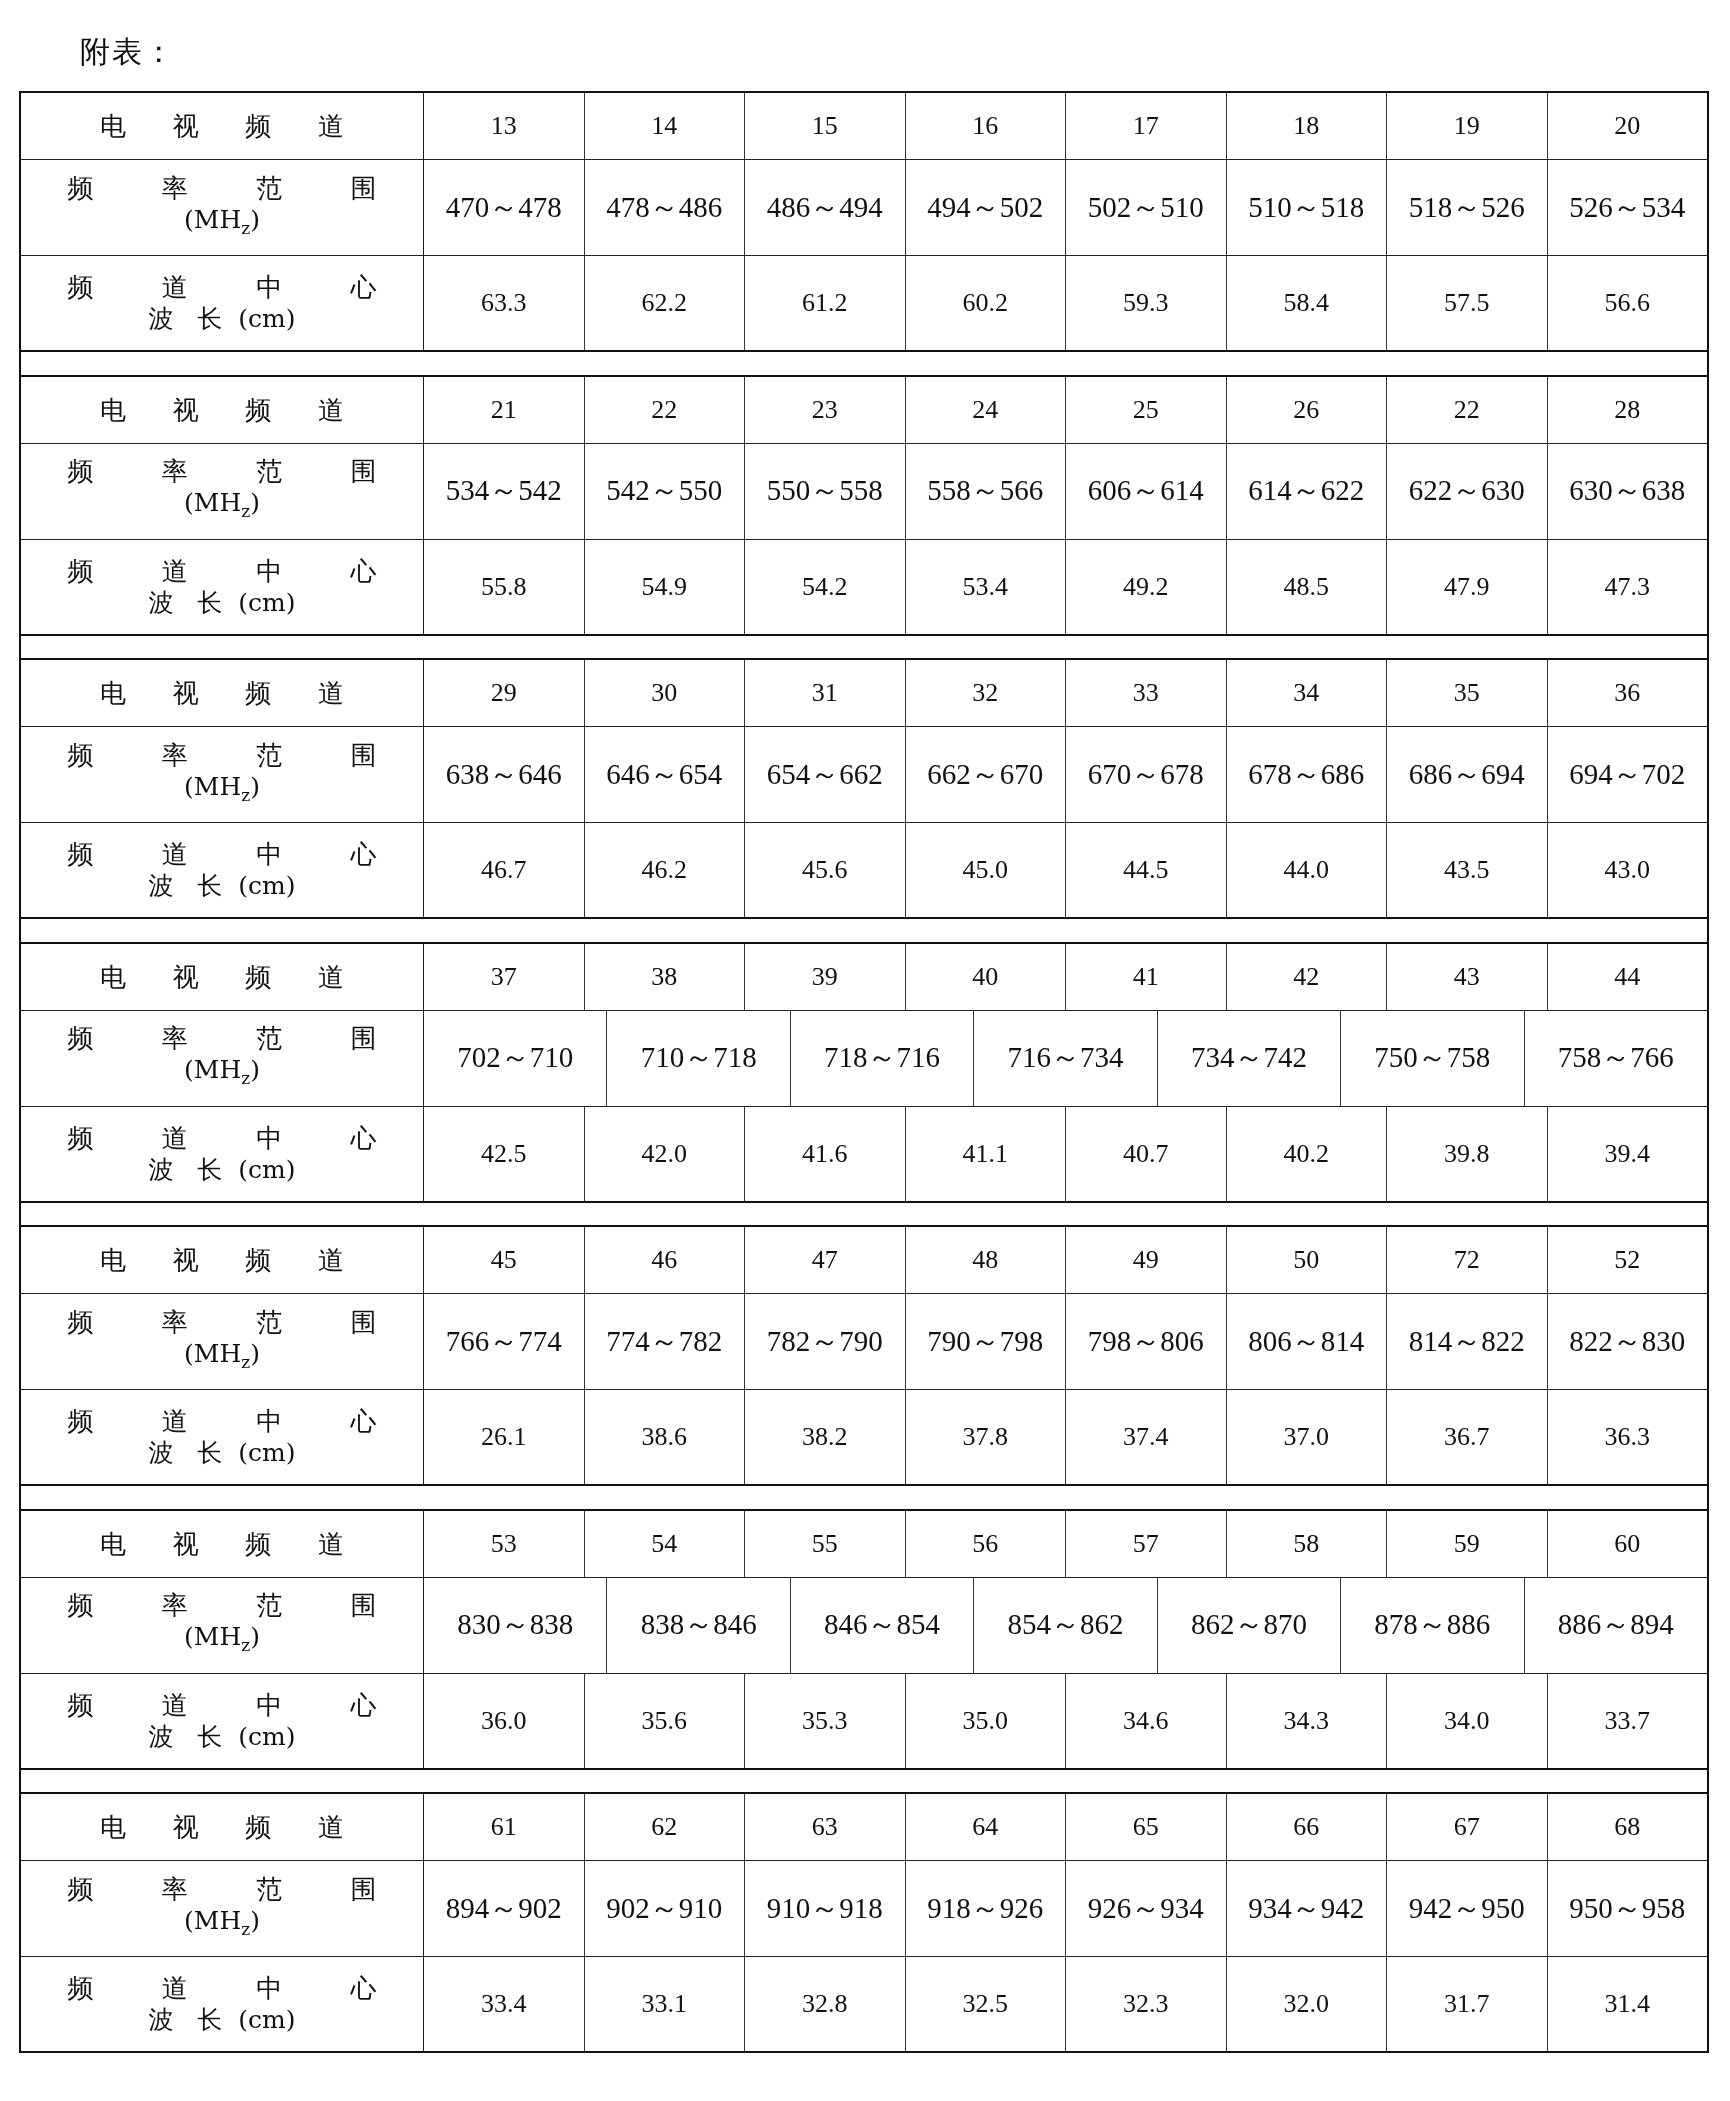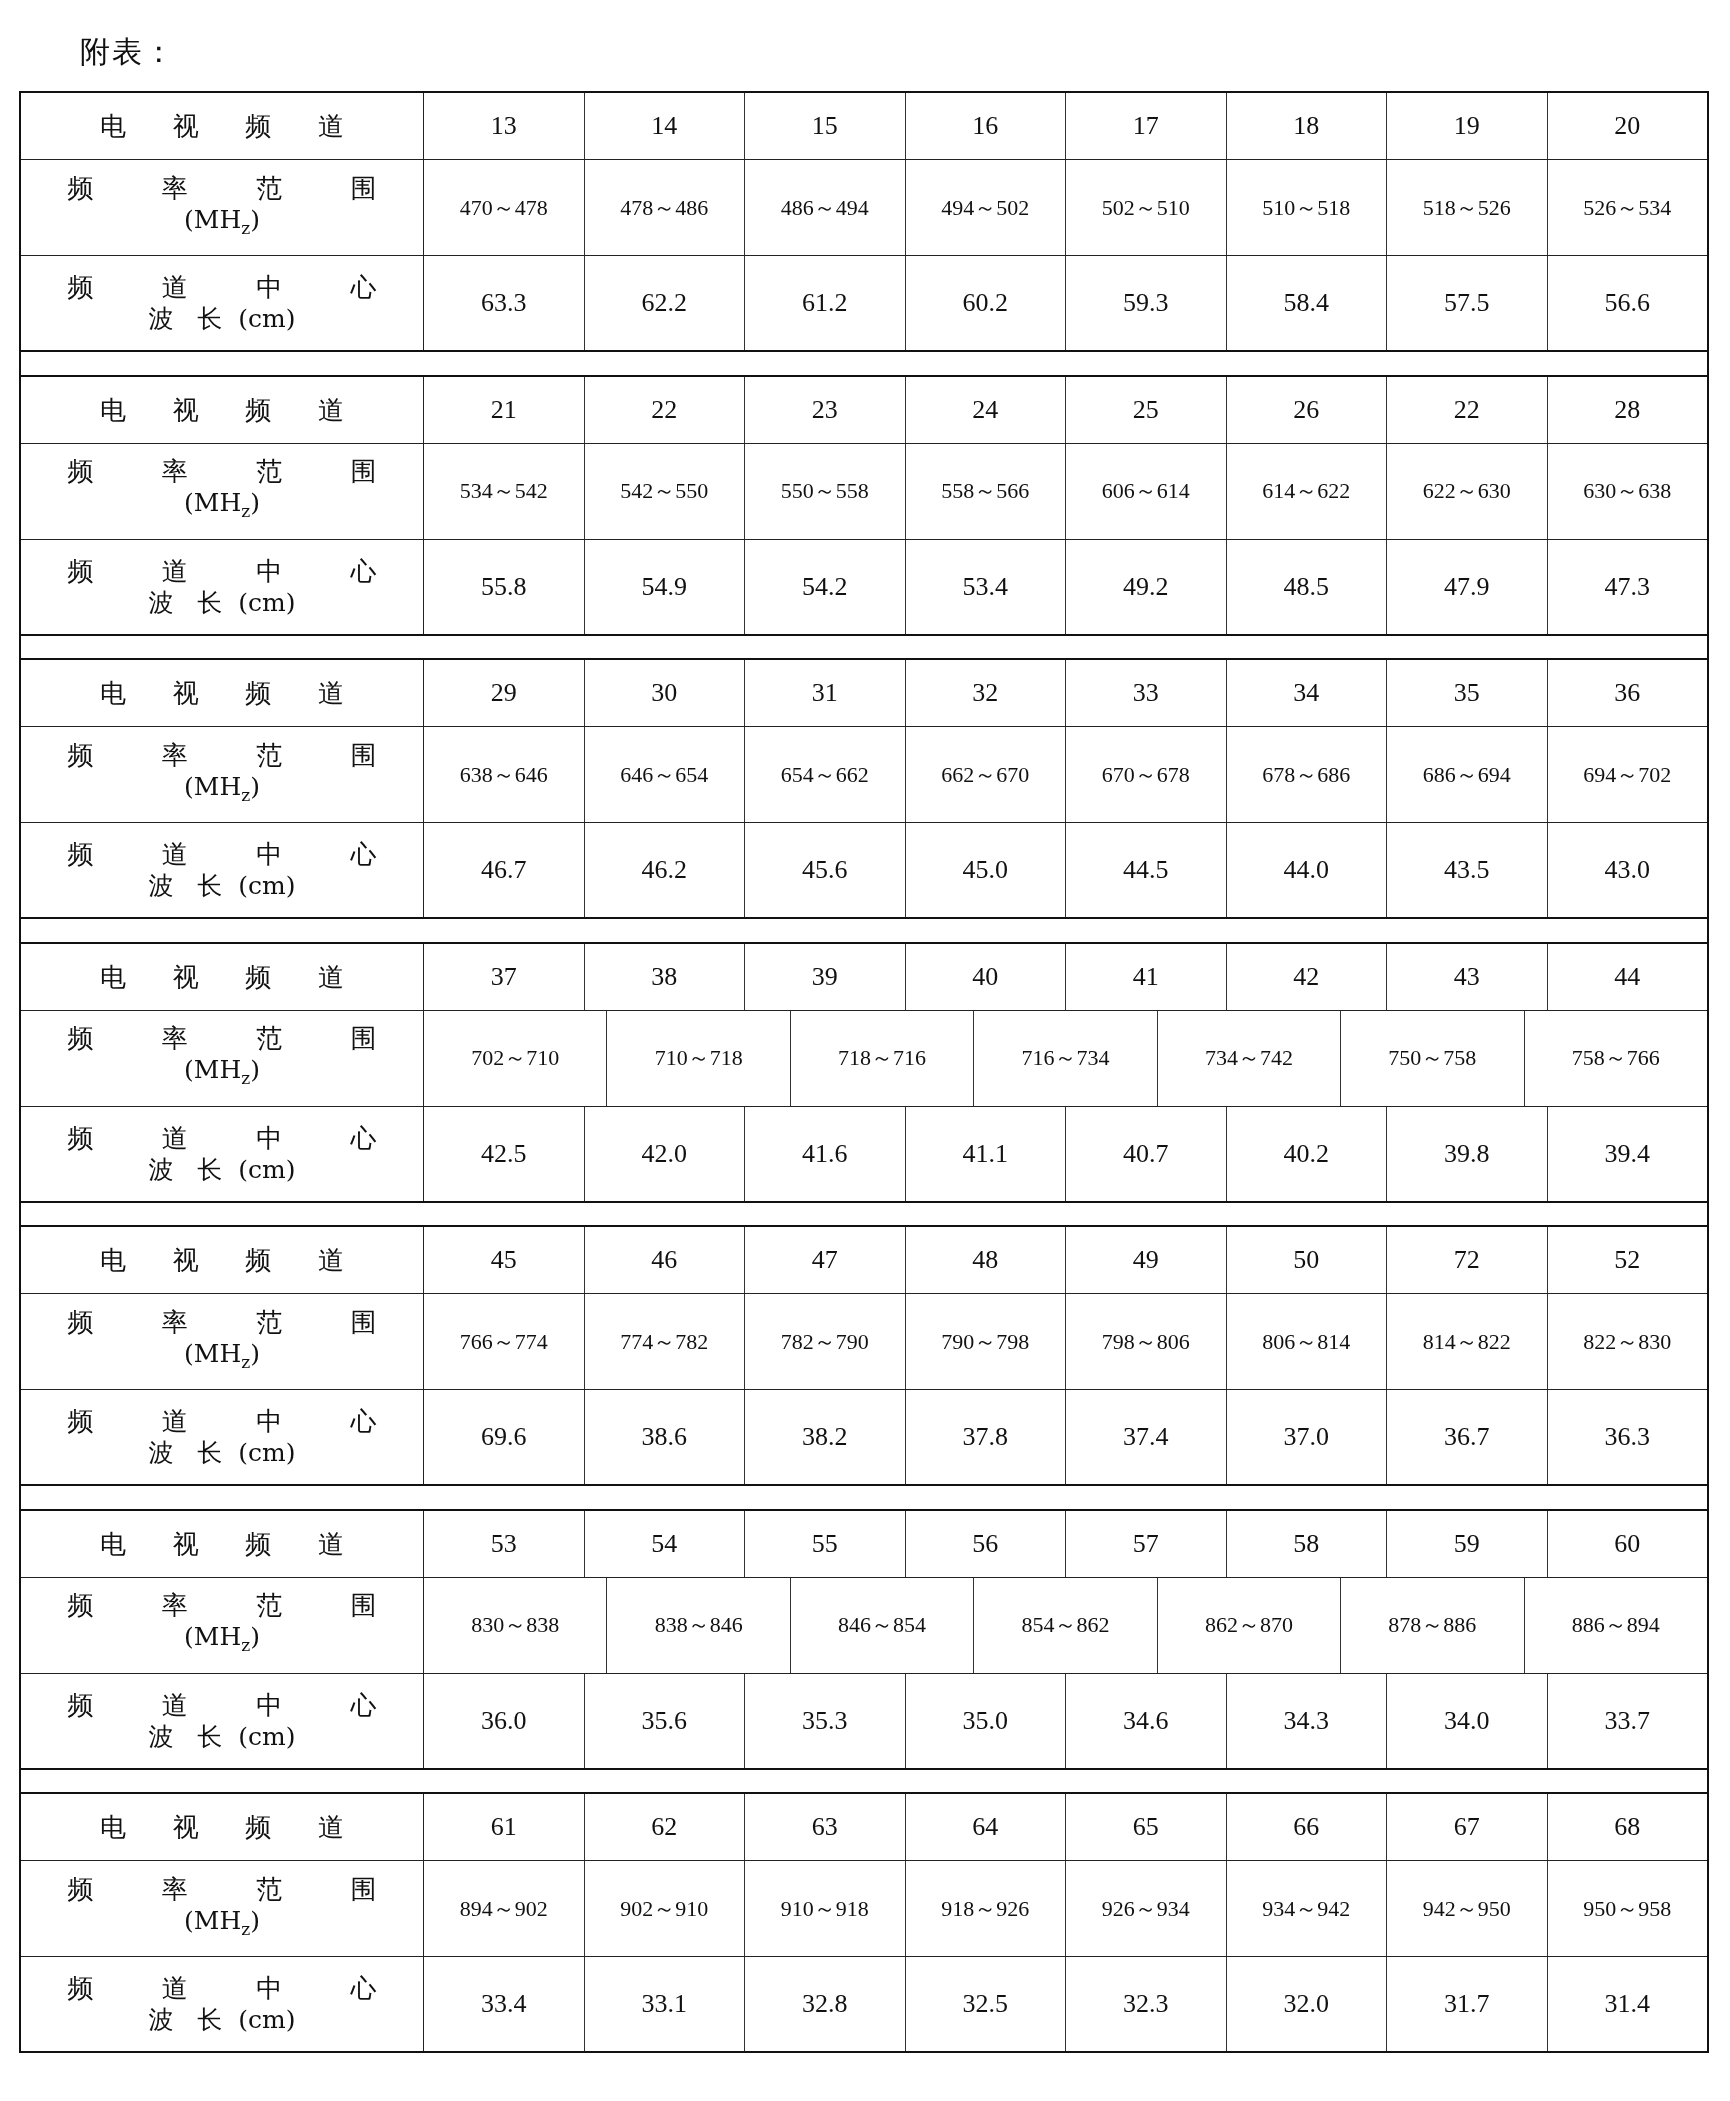--- a/index.html
+++ b/index.html
@@ -19,21 +19,21 @@
           display:flex; flex-direction:column; justify-content:center; align-items:center;
           font-size:26px; line-height:32px; }
   .head .spread { width:309px; display:flex; justify-content:space-between; }
   .head .spread4 { width:244px; display:flex; justify-content:space-between; }
   .head .sub { font-size:25px; }
   .head .sub sub { font-size:17px; }
   .cell { flex:1 1 0; border-right:1.4px solid #333; box-sizing:border-box;
           display:flex; align-items:center; justify-content:center;
           font-size:26px; font-family:"Liberation Serif", "DejaVu Serif", serif; }
   .cell:last-child { border-right:0; }
-  .r2 .cell { font-size:22px; letter-spacing:0px; }
+  .r2 .cell { font-size:29px; letter-spacing:0px; }
 </style>
 </head>
 <body>
 
 <div class="title">附表：</div>
 
 <div class="table-wrap" id="tbl">
   <div class="block">
     <div class="row r1">
       <div class="head">
@@ -330,21 +330,21 @@
           <span>道</span>
           <span>中</span>
           <span>心</span>
         </div>
         <div class="sub">
           <span>波</span>&nbsp;&nbsp;
           <span>长</span>&nbsp;
           <span>(cm)</span>
         </div>
       </div>
-      <div class="cell">69.6</div>
+      <div class="cell">26.1</div>
       <div class="cell">38.6</div>
       <div class="cell">38.2</div>
       <div class="cell">37.8</div>
       <div class="cell">37.4</div>
       <div class="cell">37.0</div>
       <div class="cell">36.7</div>
       <div class="cell">36.3</div>
     </div>
   </div>
 <div class="gap"></div>

